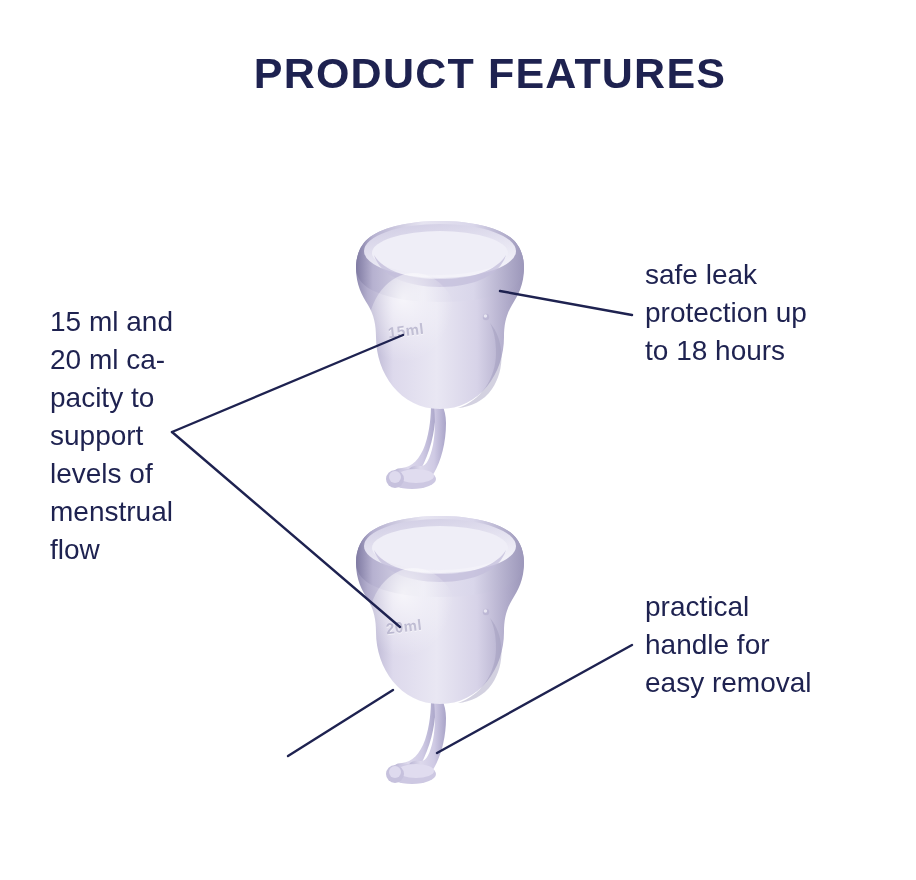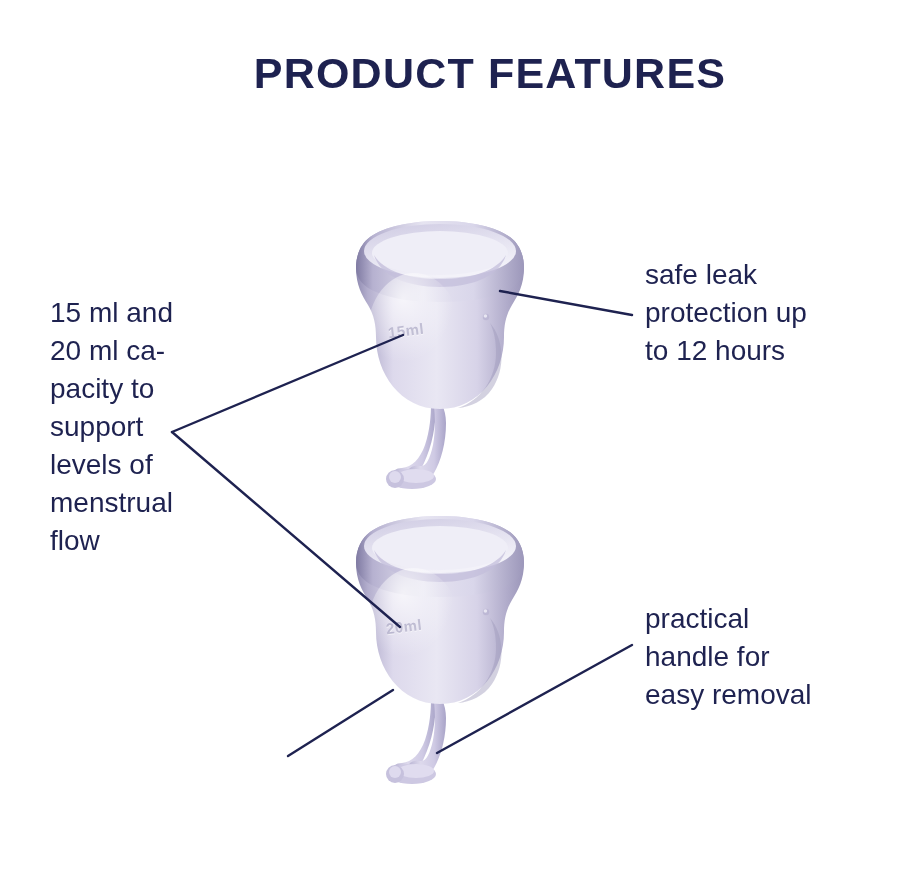--- a/index.html
+++ b/index.html
@@ -37,23 +37,23 @@
   
   .callout {
     position: absolute;
     color: #1e2250;
     font-family: "Liberation Sans", sans-serif;
     font-size: 28px;
     line-height: 1.36;
     font-weight: normal;
     white-space: pre-line;
   }
-  #callout-capacity      { left: 50px;  top: 294px; width: 180px; }
+  #callout-capacity      { left: 50px;  top: 303px; width: 180px; }
   #callout-leak          { left: 645px; top: 256px; width: 240px; }
-  #callout-handle        { left: 645px; top: 600px; width: 240px; }
+  #callout-handle        { left: 645px; top: 588px; width: 240px; }
   #callout-hygienic      { left: 50px;  top: 700px; width: 275px; }
 
   
   #leader-lines {
     position: absolute;
     left: 0; top: 0;
     width: 916px;
     height: 880px;
     pointer-events: none;
   }
@@ -246,20 +246,20 @@
   <div class="callout" id="callout-capacity">15 ml and
 20 ml ca-
 pacity to
 support
 levels of
 menstrual
 flow</div>
 
   <div class="callout" id="callout-leak">safe leak
 protection up
-to 12 hours</div>
+to 18 hours</div>
 
   <div class="callout" id="callout-handle">practical
 handle for
 easy removal</div>
 
 
 </div>
 
 </body></html>

